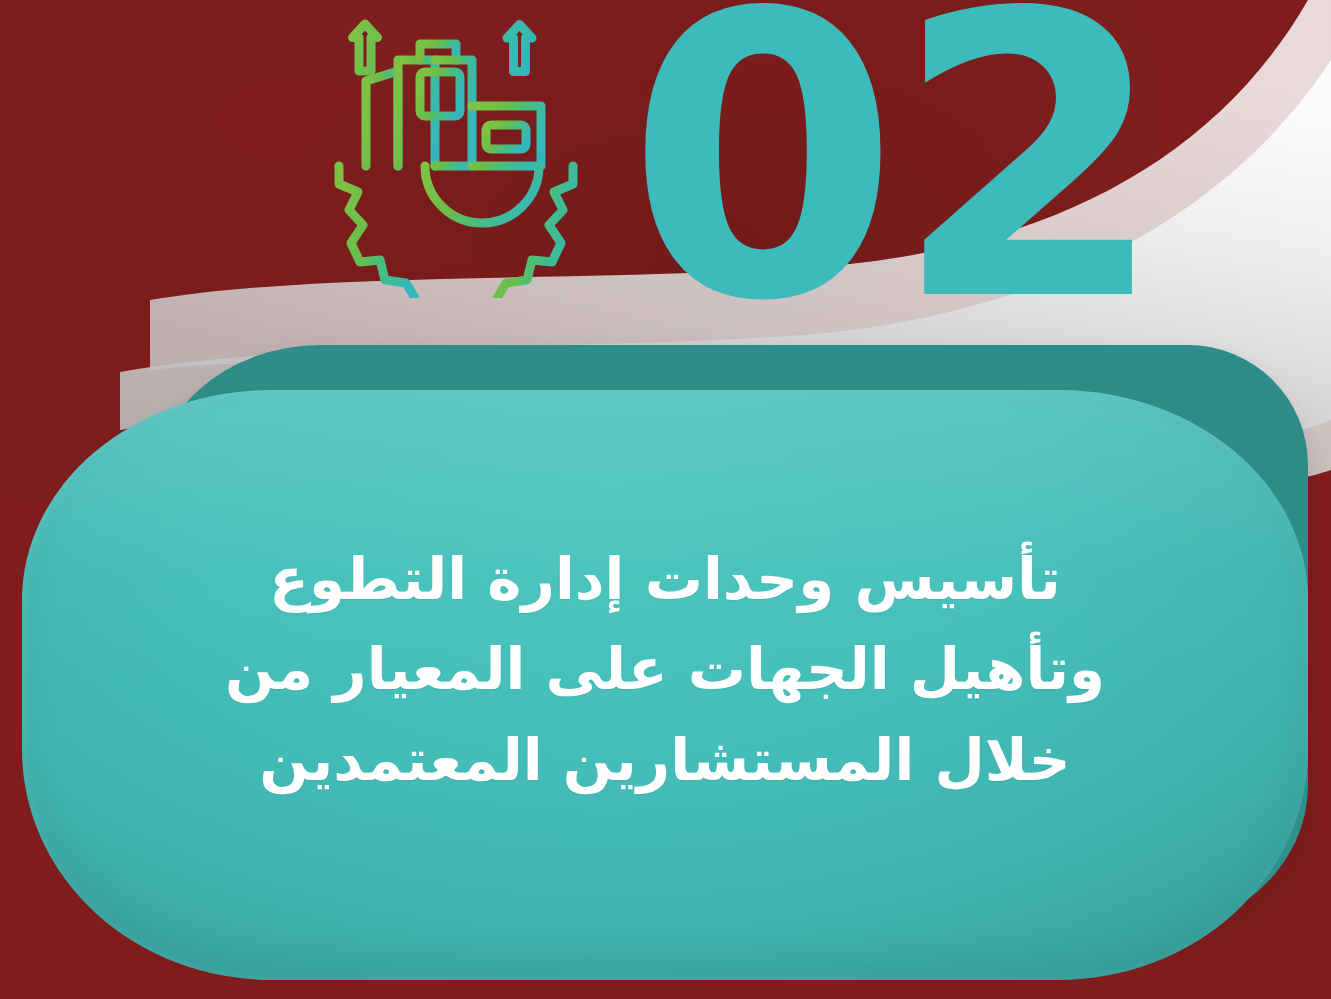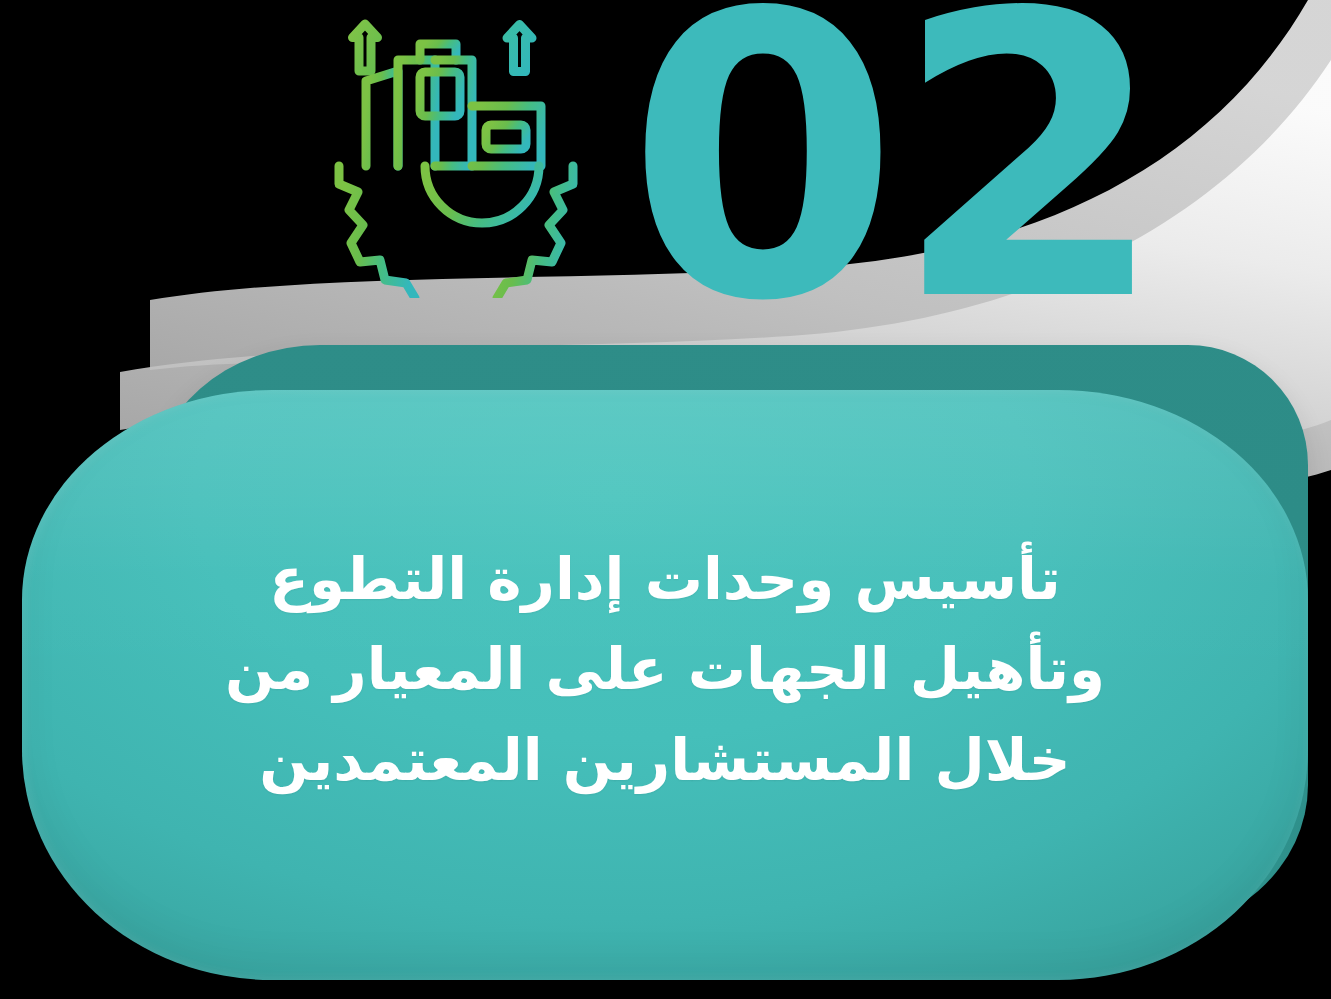--- a/index.html
+++ b/index.html
@@ -2,21 +2,21 @@
 <html lang="ar" dir="rtl"><head>
 <meta charset="utf-8">
 <title>Infographic Card 02</title>
 <style>
   html,body{margin:0;padding:0;}
   body{
     width:1331px;height:999px;overflow:hidden;
     background:#ffffff;
     font-family:"DejaVu Sans","Liberation Sans",sans-serif;
   }
-  #stage{position:relative;width:1331px;height:999px;overflow:hidden;background:#000000;}
+  #stage{position:relative;width:1331px;height:999px;overflow:hidden;background:#7f1d1d;}
 
   
   .bg-haze{
     position:absolute;left:0;top:0;width:1331px;height:999px;
     background:
       radial-gradient(ellipse 620px 340px at 690px 250px, rgba(0,0,0,0.075) 0%, rgba(0,0,0,0.035) 45%, rgba(0,0,0,0) 72%),
       radial-gradient(ellipse 900px 420px at 300px 120px, rgba(0,0,0,0.00) 0%, rgba(0,0,0,0.03) 70%, rgba(0,0,0,0) 100%);
     pointer-events:none;
   }
 

